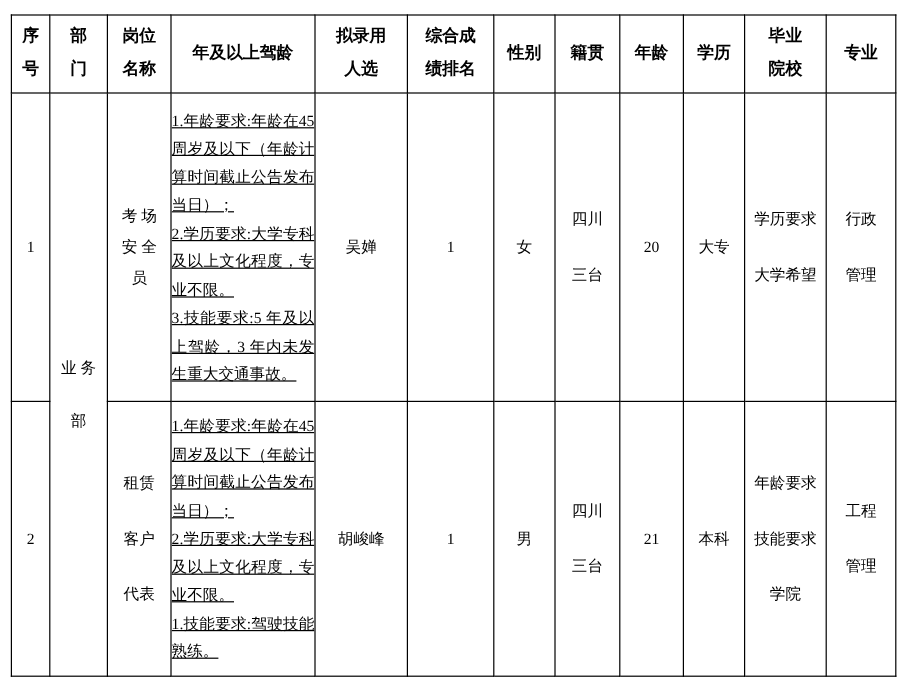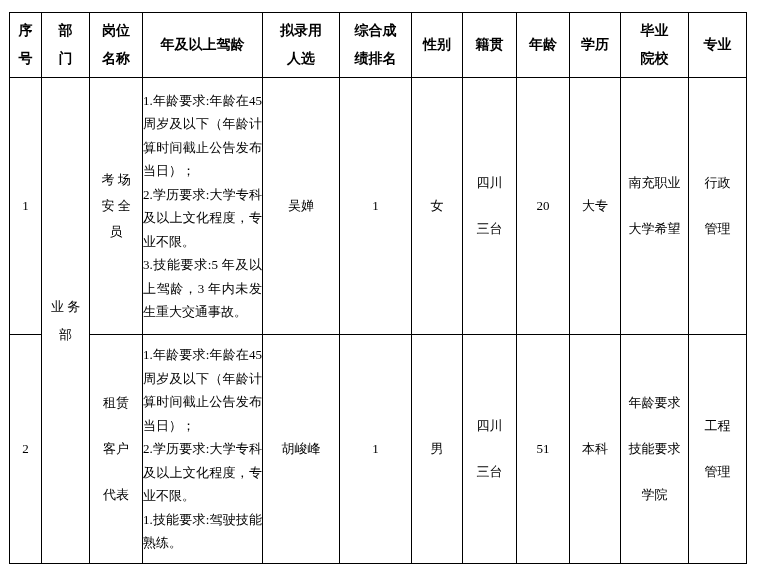--- a/index.html
+++ b/index.html
@@ -36,24 +36,25 @@
   tr.row-1 { height: 257px; }
   tr.row-2 { height: 229px; }
 
   .hline { display: block; line-height: 28px; }
 
   .req-cell {
     text-align: justify;
     text-justify: inter-ideograph;
     padding: 5px 6px 5px 7px;
     line-height: 23.5px;
+    text-decoration: underline;
   }
   .req-item { text-align: justify; }
 
-  .line-dept { display: block; line-height: 28px; }
+  .line-dept { display: block; line-height: 28px; margin-top: 16px; }
   .line-md   { display: block; line-height: 26px; text-align: center; }
   .line-lg   { display: block; line-height: 46px; }
 </style>
 </head>
 <body>
 
 <div class="table-wrap">
   <table class="doc-table">
     <colgroup>
       <col style="width:32px">
@@ -137,21 +138,21 @@
         <td>吴婵</td>
         <td>1</td>
         <td>女</td>
         <td>
           <span class="line-lg">四川</span>
           <span class="line-lg">三台</span>
         </td>
         <td>20</td>
         <td>大专</td>
         <td>
-          <span class="line-lg">南充职业</span>
+          <span class="line-lg">学历要求</span>
           <span class="line-lg">大学希望</span>
         </td>
         <td>
           <span class="line-lg">行政</span>
           <span class="line-lg">管理</span>
         </td>
       </tr>
 
       <tr class="row-2">
         <td>2</td>
@@ -165,21 +166,21 @@
           <div class="req-item">2.学历要求:大学专科及以上文化程度，专业不限。</div>
           <div class="req-item">1.技能要求:驾驶技能熟练。</div>
         </td>
         <td>胡峻峰</td>
         <td>1</td>
         <td>男</td>
         <td>
           <span class="line-lg">四川</span>
           <span class="line-lg">三台</span>
         </td>
-        <td>51</td>
+        <td>21</td>
         <td>本科</td>
         <td>
           <span class="line-lg">年龄要求</span>
           <span class="line-lg">技能要求</span>
           <span class="line-lg">学院</span>
         </td>
         <td>
           <span class="line-lg">工程</span>
           <span class="line-lg">管理</span>
         </td>

